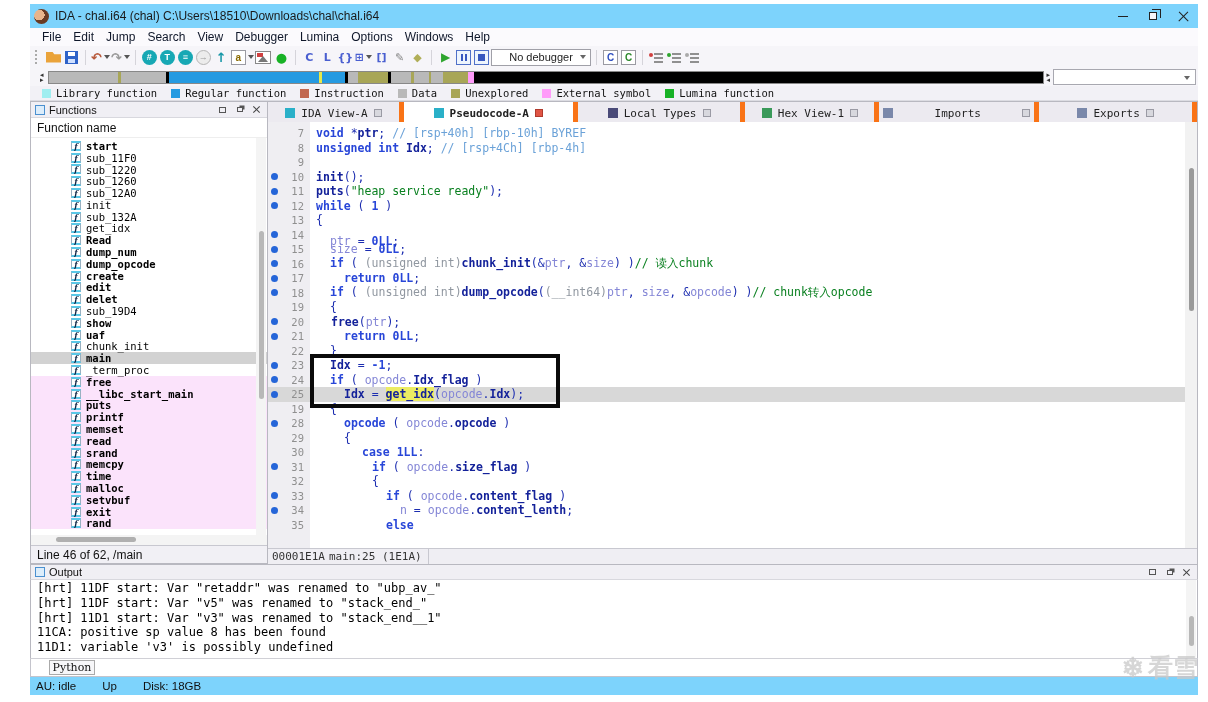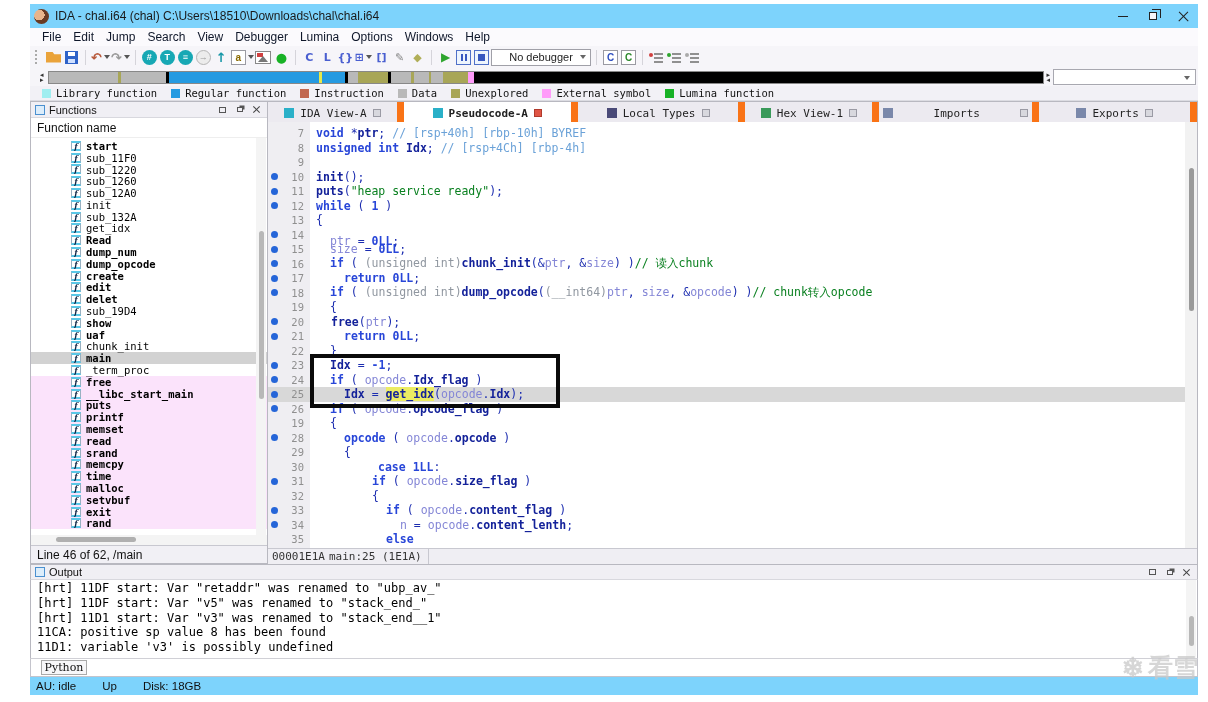--- a/index.html
+++ b/index.html
@@ -82,21 +82,21 @@
   .frow.b{font-weight:bold}
   .fico{width:10px;height:10px;background:#fff;border:1px solid #9ab0c0;border-top:2px solid #58c8e8;border-bottom:2px solid #58c8e8;color:#102848;font-family:"DejaVu Serif",serif;font-style:italic;font-weight:bold;font-size:8px;line-height:6px;text-align:center;margin-right:5px;flex:0 0 auto}
   .vscroll{position:absolute;right:1px;top:0;bottom:0;width:10px;background:#f4f4f4}
   .vthumb{position:absolute;right:2px;width:5px;border-radius:3px;background:#b8b8b8}
   .hscroll{height:10px;background:#f4f4f4;position:relative;flex:0 0 auto}
   .hthumb{position:absolute;top:2px;height:5px;border-radius:3px;background:#b0b0b0}
   .fstatus{height:18px;background:#f1f0f5;border-top:1px solid #c8c8d0;display:flex;align-items:center;padding-left:6px;font-size:12px;color:#111;flex:0 0 auto}
 
   .rpanel{flex:1 1 auto;display:flex;flex-direction:column;border-top:1px solid #b8b8c0;border-right:1px solid #b8b8c0;overflow:hidden}
   .tabbar{height:20px;display:flex;background:#eceaf0;border-bottom:1px solid #c4c4cc;flex:0 0 auto}
-  .tab{height:20px;display:flex;align-items:center;justify-content:center;gap:6px;font-family:"DejaVu Sans Mono",monospace;font-size:11px;color:#222;border-right:7px solid #f97316;background:#eceaf0;padding:11px 4px}
+  .tab{height:20px;display:flex;align-items:center;justify-content:center;gap:6px;font-family:"DejaVu Sans Mono",monospace;font-size:11px;color:#222;border-right:5px solid #f97316;background:#eceaf0;padding:11px 4px}
   .tab.active{background:#fff;border-bottom:1px solid #fff;font-weight:bold}
   .tabico{width:10px;height:10px;flex:0 0 auto}
   .tabstate{width:8px;height:8px;border:1px solid #9a9aa4;background:#d8d8de;flex:0 0 auto}
   .tabstate.red{background:#e05545;border-color:#b03a2c}
 
   .codearea{flex:1 1 auto;position:relative;overflow:hidden;background:linear-gradient(to right,#efeef2 0,#efeef2 42px,#fff 42px);padding-top:4px}
   .cl{height:14.5px;display:flex;align-items:center;font-family:"DejaVu Sans Mono",monospace;font-size:11.5px;white-space:pre}
   .cl.cur{background:#d8d8d8}
   .bp{width:12px;display:flex;align-items:center;justify-content:center;flex:0 0 auto}
   .bp i{width:7px;height:7px;border-radius:50%;background:#2565d8;display:block}
@@ -115,21 +115,21 @@
   .cthumb{position:absolute;right:3px;width:5px;border-radius:3px;background:#9a9a9a}
   .cstatus{height:16px;background:#efeef3;border-top:1px solid #c8c8d0;display:flex;align-items:center;font-size:11px;color:#333;flex:0 0 auto;font-family:"DejaVu Sans Mono",monospace}
   .cstatus .addr{padding:0 4px 0 4px}
   .cstatus .vd{width:1px;height:100%;background:#c8c8d0;margin:0 6px}
 
   
   .outhead{height:16px;background:#f0eff4;border:1px solid #b8b8c0;border-bottom:1px solid #d8d8de;display:flex;align-items:center;gap:4px;padding:0 4px;flex:0 0 auto}
   .outhead .ptitle{font-size:11px;color:#111;flex:1 1 auto}
   .outbody{flex:0 0 78px;background:#fff;border-left:1px solid #b8b8c0;border-right:1px solid #b8b8c0;position:relative;overflow:hidden;padding:1px 0 0 6px}
   .outline{font-family:"DejaVu Sans Mono",monospace;font-size:12px;line-height:14.8px;color:#000;white-space:pre}
-  .pyrow{flex:0 0 19px;display:flex;align-items:center;border:1px solid #c4c4cc;border-top:1px solid #d0d0d6;background:#fff;padding:1px 10px;gap:2px}
+  .pyrow{flex:0 0 19px;display:flex;align-items:center;border:1px solid #c4c4cc;border-top:1px solid #d0d0d6;background:#fff;padding:1px 18px;gap:2px}
   .pybtn{width:46px;height:15px;border:1px solid #aaa;background:#f7f7f9;font-size:11px;color:#111;display:flex;align-items:center;justify-content:center;font-family:"DejaVu Serif",serif}
   .pyinput{flex:1 1 auto;height:15px;border:none;outline:none;background:#fff;font-size:11px}
 
   .statusbar{flex:0 0 18px;background:#7dd3fc;display:flex;align-items:center;font-size:11.5px;color:#111;padding-left:6px;gap:0}
   .statusbar .seg{margin-right:26px;white-space:pre}
   .watermark{position:absolute;right:0px;bottom:14px;font-size:25px;font-weight:bold;color:#c9c9c9;opacity:.75;display:flex;align-items:center;gap:4px;pointer-events:none}
   .wm-flake{font-size:27px}
 </style>
 </head>
 <body>
@@ -531,25 +531,24 @@
           <div class="cl"><span class="bp"><i></i></span><span class="ln">16</span><span class="ct" style="padding-left: 26px;"><span class="s-k">if</span><span class="s-p"> ( </span><span class="s-g">(unsigned int)</span><span class="s-b">chunk_init</span><span class="s-p">(&amp;</span><span class="s-v">ptr</span><span class="s-p">, &amp;</span><span class="s-v">size</span><span class="s-p">) )</span><span class="s-u">// 读入chunk</span></span></div>
           <div class="cl"><span class="bp"><i></i></span><span class="ln">17</span><span class="ct" style="padding-left: 40px;"><span class="s-k">return</span><span class="s-p"> </span><span class="s-k">0LL</span><span class="s-p">;</span></span></div>
           <div class="cl"><span class="bp"><i></i></span><span class="ln">18</span><span class="ct" style="padding-left: 26px;"><span class="s-k">if</span><span class="s-p"> ( </span><span class="s-g">(unsigned int)</span><span class="s-b">dump_opcode</span><span class="s-p">(</span><span class="s-g">(__int64)</span><span class="s-v">ptr</span><span class="s-p">, </span><span class="s-v">size</span><span class="s-p">, &amp;</span><span class="s-v">opcode</span><span class="s-p">) )</span><span class="s-u">// chunk转入opcode</span></span></div>
           <div class="cl"><span class="bp"></span><span class="ln">19</span><span class="ct" style="padding-left: 26px;"><span class="s-p">{</span></span></div>
           <div class="cl"><span class="bp"><i></i></span><span class="ln">20</span><span class="ct" style="padding-left: 27px;"><span class="s-b">free</span><span class="s-p">(</span><span class="s-v">ptr</span><span class="s-p">);</span></span></div>
           <div class="cl"><span class="bp"><i></i></span><span class="ln">21</span><span class="ct" style="padding-left: 40px;"><span class="s-k">return</span><span class="s-p"> </span><span class="s-k">0LL</span><span class="s-p">;</span></span></div>
           <div class="cl"><span class="bp"></span><span class="ln">22</span><span class="ct" style="padding-left: 26px;"><span class="s-p">}</span></span></div>
           <div class="cl"><span class="bp"><i></i></span><span class="ln">23</span><span class="ct" style="padding-left: 26px;"><span class="s-b">Idx</span><span class="s-p"> = </span><span class="s-k">-1</span><span class="s-p">;</span></span></div>
           <div class="cl"><span class="bp"><i></i></span><span class="ln">24</span><span class="ct" style="padding-left: 26px;"><span class="s-k">if</span><span class="s-p"> ( </span><span class="s-v">opcode</span><span class="s-p">.</span><span class="s-b">Idx_flag</span><span class="s-p"> )</span></span></div>
           <div class="cl cur"><span class="bp"><i></i></span><span class="ln">25</span><span class="ct" style="padding-left: 40px;"><span class="s-b">Idx</span><span class="s-p"> = </span><span class="s-hl">get_idx</span><span class="s-p">(</span><span class="s-v">opcode</span><span class="s-p">.</span><span class="s-b">Idx</span><span class="s-p">);</span></span></div>
-          <div class="cl"><span class="bp"><i></i></span><span class="ln">26</span><span class="ct" style="padding-left: 26px;"><span class="s-k">if</span><span class="s-p"> ( </span><span class="s-v">opcode</span><span class="s-p">.</span><span class="s-b">opcode_flag</span><span class="s-p"> )</span></span></div>
           <div class="cl"><span class="bp"></span><span class="ln">19</span><span class="ct" style="padding-left: 26px;"><span class="s-p">{</span></span></div>
           <div class="cl"><span class="bp"><i></i></span><span class="ln">28</span><span class="ct" style="padding-left: 40px;"><span class="s-k">opcode</span><span class="s-p"> ( </span><span class="s-v">opcode</span><span class="s-p">.</span><span class="s-b">opcode</span><span class="s-p"> )</span></span></div>
           <div class="cl"><span class="bp"></span><span class="ln">29</span><span class="ct" style="padding-left: 40px;"><span class="s-p">{</span></span></div>
-          <div class="cl"><span class="bp"></span><span class="ln">30</span><span class="ct" style="padding-left: 74px;"><span class="s-k">case</span><span class="s-p"> </span><span class="s-k">1LL</span><span class="s-p">:</span></span></div>
+          <div class="cl"><span class="bp"></span><span class="ln">30</span><span class="ct" style="padding-left: 58px;"><span class="s-k">case</span><span class="s-p"> </span><span class="s-k">1LL</span><span class="s-p">:</span></span></div>
           <div class="cl"><span class="bp"><i></i></span><span class="ln">31</span><span class="ct" style="padding-left: 68px;"><span class="s-k">if</span><span class="s-p"> ( </span><span class="s-v">opcode</span><span class="s-p">.</span><span class="s-b">size_flag</span><span class="s-p"> )</span></span></div>
           <div class="cl"><span class="bp"></span><span class="ln">32</span><span class="ct" style="padding-left: 68px;"><span class="s-p">{</span></span></div>
           <div class="cl"><span class="bp"><i></i></span><span class="ln">33</span><span class="ct" style="padding-left: 82px;"><span class="s-k">if</span><span class="s-p"> ( </span><span class="s-v">opcode</span><span class="s-p">.</span><span class="s-b">content_flag</span><span class="s-p"> )</span></span></div>
           <div class="cl"><span class="bp"><i></i></span><span class="ln">34</span><span class="ct" style="padding-left: 96px;"><span class="s-v">n</span><span class="s-p"> = </span><span class="s-v">opcode</span><span class="s-p">.</span><span class="s-b">content_lenth</span><span class="s-p">;</span></span></div>
           <div class="cl"><span class="bp"></span><span class="ln">35</span><span class="ct" style="padding-left: 82px;"><span class="s-k">else</span></span></div>
           <div class="annbox" style="left:42px;top:232px;width:250px;height:54px"></div>
         <div class="crail">
             <span class="cthumb" style="top:46px;height:143px"></span>
           </div>
       </div>

